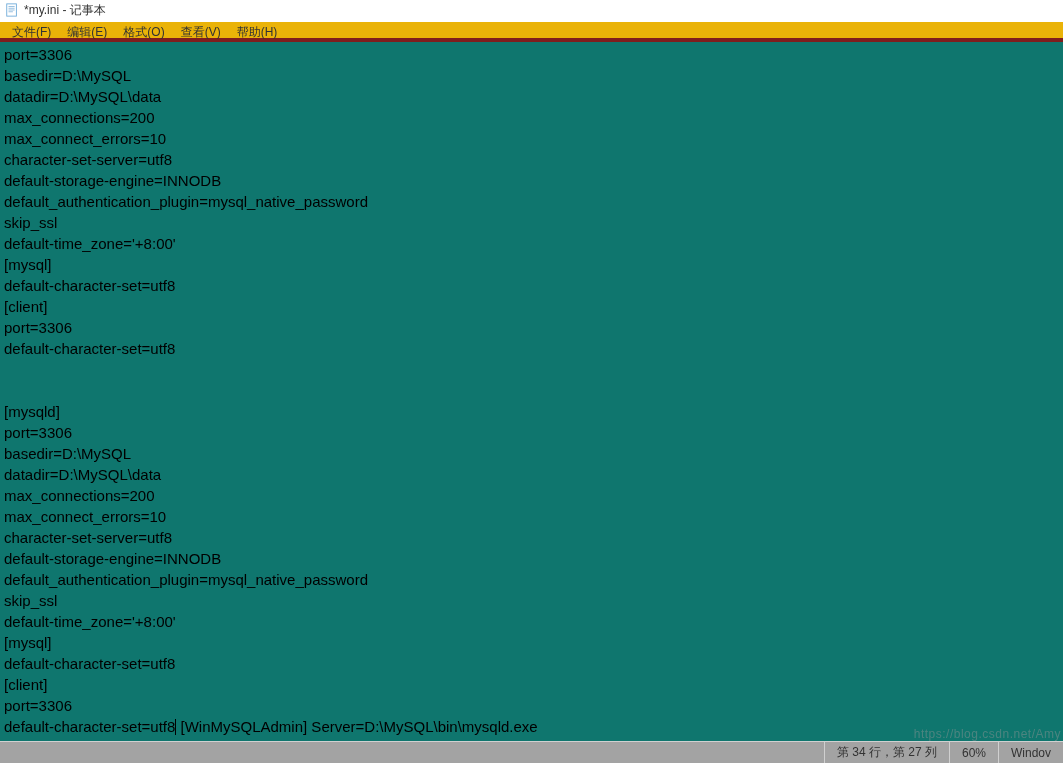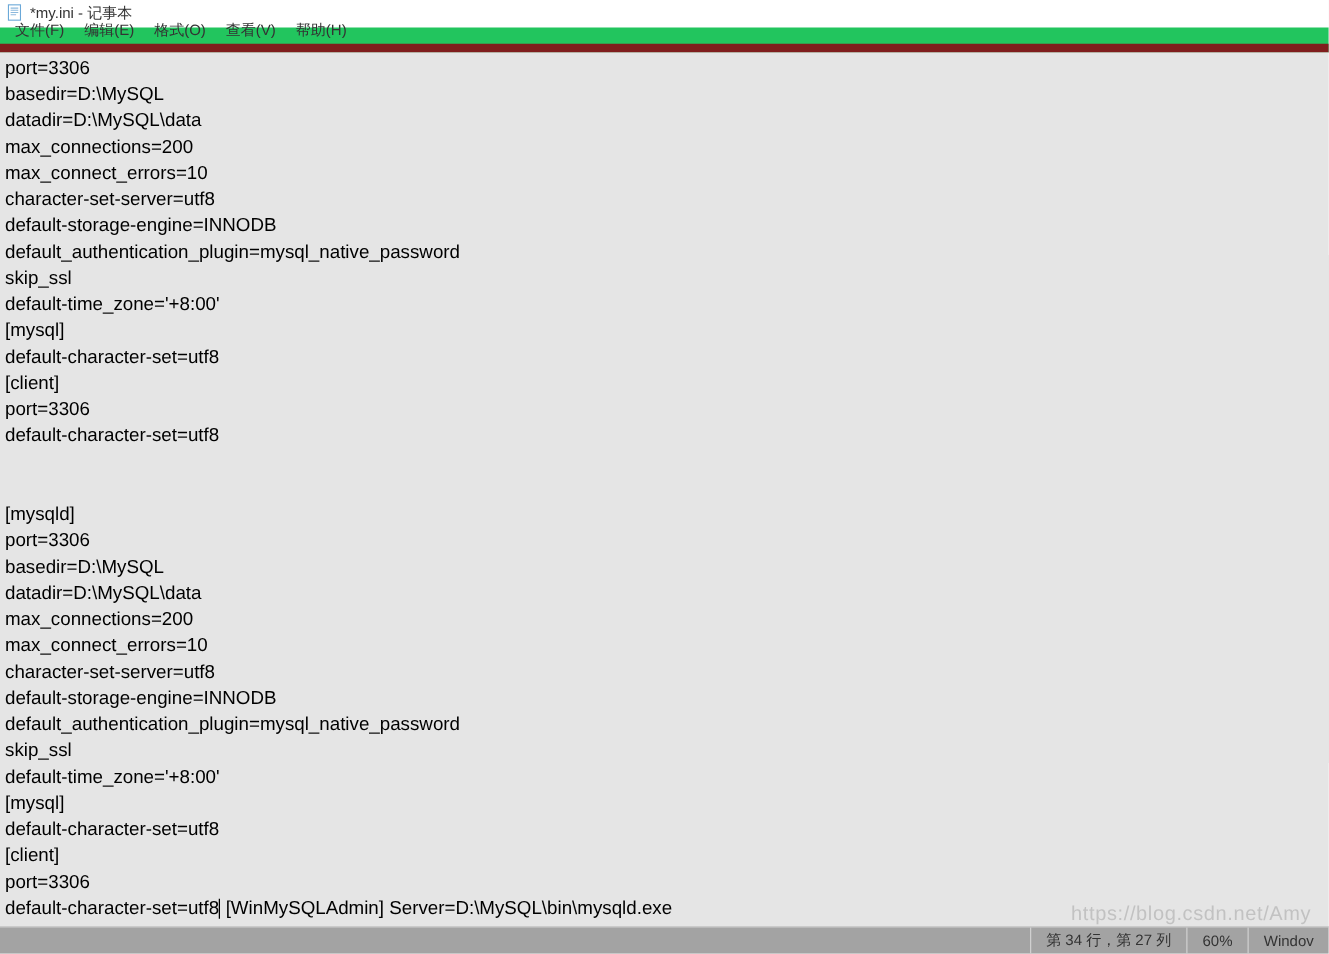--- a/index.html
+++ b/index.html
@@ -31,46 +31,46 @@
       display: inline-flex;
       align-items: center;
       justify-content: center;
     }
     .title-icon svg {
       width: 14px;
       height: 14px;
     }
     .menu-bar {
       height: 20px;
-      background: #22c55e;
+      background: #eab308;
       display: flex;
-      align-items: flex-end;
+      align-items: flex-start;
       padding: 0 4px;
       font-size: 12px;
       color: #333;
-      border-bottom: 7px solid #7f1d1d;
+      border-bottom: 4px solid #7f1d1d;
     }
     .menu-item {
       padding: 2px 8px;
       cursor: pointer;
     }
     .editor-area {
       width: 100%;
       height: calc(100% - 42px - 22px);
       padding: 2px 4px;
       font-family: "Microsoft YaHei", Arial, sans-serif;
       font-size: 15px;
       line-height: 21px;
       color: #000;
       white-space: pre-wrap;
       overflow: auto;
       border: none;
       outline: none;
       resize: none;
-      background: #e5e5e5;
+      background: #0f766e;
     }
     .status-bar {
       position: absolute;
       bottom: 0;
       right: 0;
       left: 0;
       height: 22px;
       background: #a3a3a3;
       border-top: 1px solid #d0d0d0;
       display: flex;
@@ -82,22 +82,22 @@
     .status-cell {
       padding: 0 12px;
       border-left: 1px solid #d0d0d0;
       height: 100%;
       display: flex;
       align-items: center;
     }
     .watermark {
       position: absolute;
       bottom: 22px;
-      right: 14px;
-      font-size: 16px;
+      right: 2px;
+      font-size: 12px;
       color: rgba(150,150,150,0.45);
       letter-spacing: 0.5px;
     }
     .text-cursor {
       display: inline-block;
       width: 1px;
       height: 16px;
       background: #000;
       vertical-align: text-bottom;
       margin: 0 0px;

